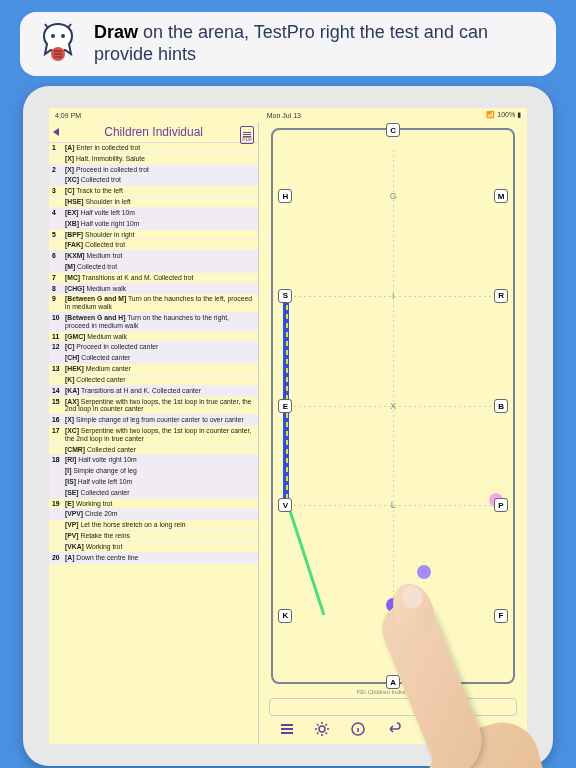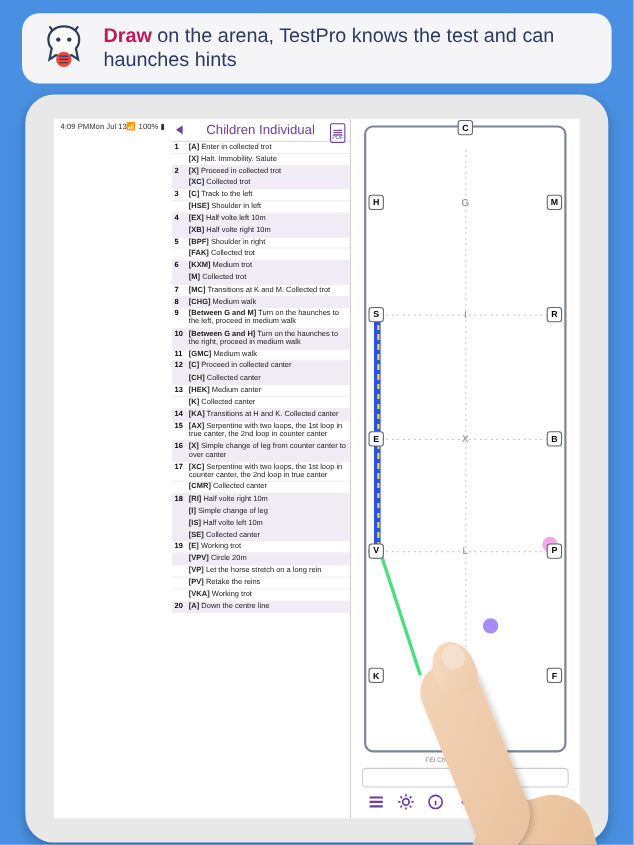--- a/index.html
+++ b/index.html
@@ -1,22 +1,22 @@
 <!DOCTYPE html>
 <html><head>
 <meta charset="utf-8">
 <style>
 *{box-sizing:border-box;margin:0;padding:0;font-family:-apple-system,Helvetica,Arial,sans-serif}
 body{background:#4a90e2;width:576px;height:768px;overflow:hidden;position:relative}
 .promo{margin:12px 20px 10px;background:#f5f5f7;border-radius:16px;padding:8px 14px;display:flex;align-items:center;gap:12px}
 .promo-icon{width:48px;height:48px;flex:0 0 48px;position:relative}
 .promo-text{font-size:18px;color:#2b3a5e;line-height:1.2}
-.promo-text .draw{color:#be185d;font-weight:600}
+.promo-text .draw{color:#000000;font-weight:600}
 .ipad{margin:0 auto;width:530px;height:680px;background:#e8e8e8;border-radius:26px;padding:22px 26px;position:relative;box-shadow:0 4px 12px rgba(0,0,0,.25)}
-.screen{width:100%;height:100%;background:#ffffff;display:flex;flex-direction:row}
+.screen{width:100%;height:100%;background:#fef9c3;display:flex;flex-direction:column}
 .statusbar{height:14px;display:flex;justify-content:space-between;align-items:center;padding:0 6px;font-size:7px;color:#333}
 .sb-center{font-size:7px}
 .content{flex:1;display:flex;overflow:hidden}
 .left{width:44%;border-right:1px solid #ccc;display:flex;flex-direction:column;overflow:hidden}
 .left-head{padding:3px 4px;text-align:center;border-bottom:1px solid #ddd;position:relative}
 .back-tri{position:absolute;left:4px;top:6px;width:0;height:0;border-top:4px solid transparent;border-bottom:4px solid transparent;border-right:6px solid #6b3fa0}
 .left-title{color:#6b3fa0;font-size:12px;font-weight:500}
 .left-year{color:#6b3fa0;font-size:9px}
 .pdf{position:absolute;right:4px;top:4px;width:14px;height:18px;border:1px solid #6b3fa0;border-radius:2px;font-size:5px;color:#6b3fa0;display:flex;flex-direction:column;align-items:center;justify-content:flex-end;padding-bottom:1px}
 .pdf:before{content:"";width:8px;height:1px;background:#6b3fa0;box-shadow:0 2px 0 #6b3fa0,0 4px 0 #6b3fa0;margin-bottom:3px}
@@ -53,21 +53,21 @@
   <div class="promo-icon">
     <svg viewBox="0 0 48 48">
         <path d="M24 4c8 0 14 5 14 12 0 3-1 6-3 8l2 10-6-4-7 4-7-4-6 4 2-10c-2-2-3-5-3-8 0-7 6-12 14-12z" fill="#fff" stroke="#2b3a5e" stroke-width="2"></path>
         <circle cx="19" cy="16" r="2" fill="#2b3a5e"></circle>
         <circle cx="29" cy="16" r="2" fill="#2b3a5e"></circle>
         <path d="M14 8l-3-4M34 8l3-4" stroke="#2b3a5e" stroke-width="2" fill="none"></path>
         <circle cx="24" cy="34" r="7" fill="#e74c3c"></circle>
         <path d="M20 31l8 0M20 34l8 0M20 37l8 0" stroke="#2b3a5e" stroke-width="1"></path>
       </svg>
   </div>
-  <div class="promo-text"><span class="draw">Draw</span><span> on the arena, TestPro knows the test and can haunches hints</span></div>
+  <div class="promo-text"><span class="draw">Draw</span><span> on the arena, TestPro right the test and can provide hints</span></div>
 </div>
 
 <div class="ipad">
 <div class="screen">
   <div class="statusbar">
     <span>4:09 PM</span>
     <span class="sb-center">Mon Jul 13</span>
     <span>📶 <span>100%</span> ▮</span>
   </div>
   <div class="content">

